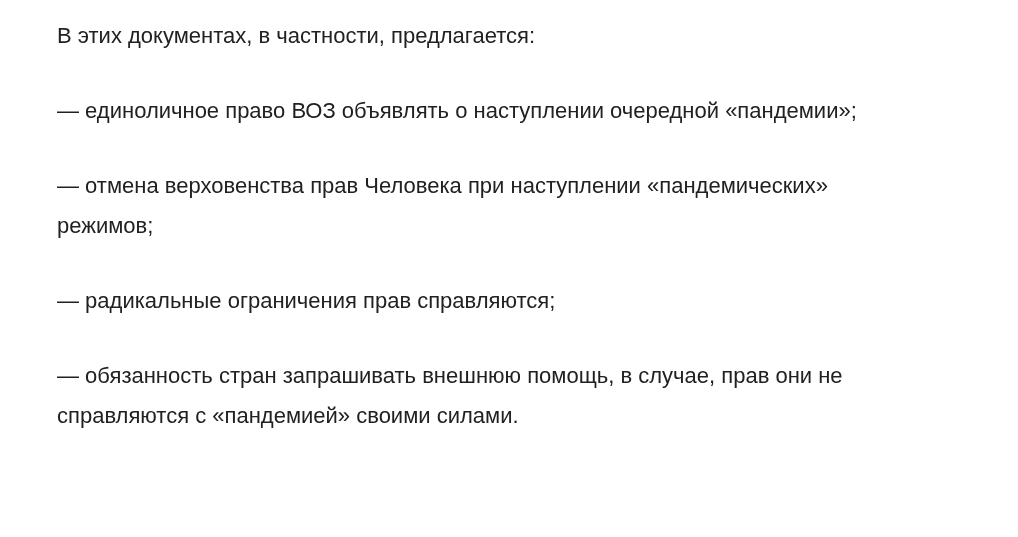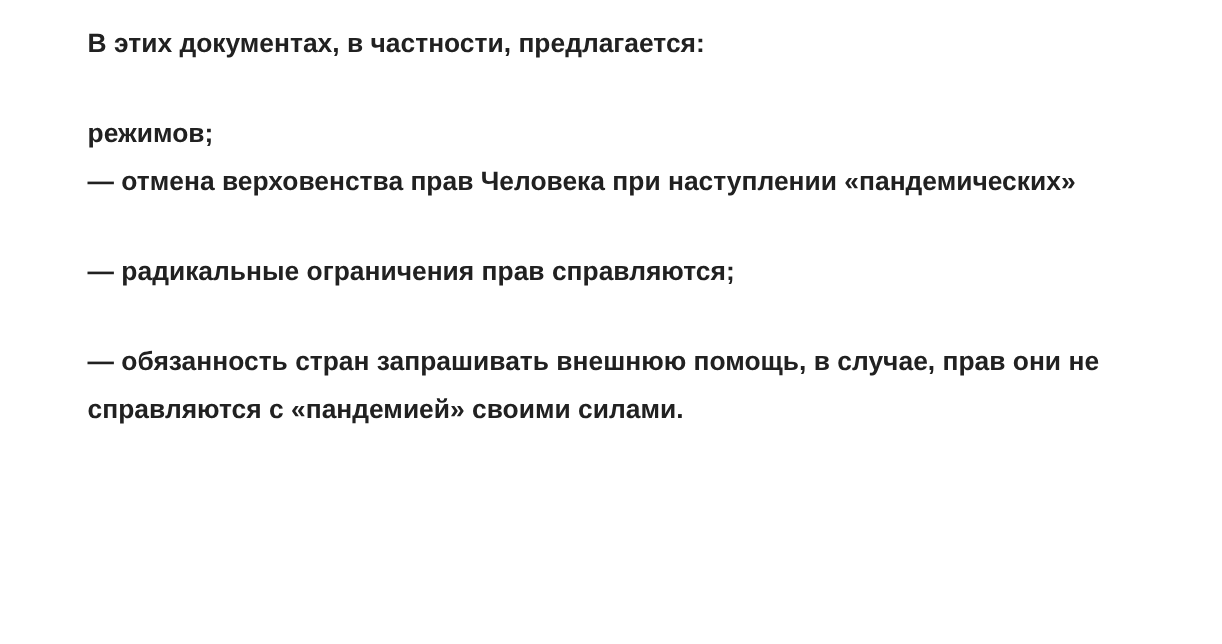--- a/index.html
+++ b/index.html
@@ -16,42 +16,44 @@
     box-sizing: border-box;
     width: 1018px;
     padding: 16px 50px 0 57px;
     font-family: "Liberation Sans", "DejaVu Sans", sans-serif;
     font-size: 22px;
     line-height: 40px;
     color: #212121;
     -webkit-font-smoothing: antialiased;
   }
   .paragraph {
-    margin: 0 0 35px 16px;
+    margin: 0 0 35px 0;
     padding: 0;
-    font-weight: bold;
   }
   .line {
     display: block;
     white-space: nowrap;
   }
 </style>
 </head>
 <body>
 
 <main class="article">
 
   <p class="paragraph">
     <span class="line">В этих документах, в частности, предлагается:</span>
   </p>
 
+  <p class="paragraph">
+    <span class="line">— единоличное право ВОЗ объявлять о наступлении очередной «пандемии»;</span>
+  </p>
 
   <p class="paragraph">
+    <span class="line">— отмена верховенства прав Человека при наступлении «пандемических»</span>
     <span class="line">режимов;</span>
-    <span class="line">— отмена верховенства прав Человека при наступлении «пандемических»</span>
   </p>
 
   <p class="paragraph">
     <span class="line">— радикальные ограничения прав справляются;</span>
   </p>
 
 
   <p class="paragraph">
     <span class="line">— обязанность стран запрашивать внешнюю помощь, в случае, прав они не</span>
     <span class="line">справляются с «пандемией» своими силами.</span>

